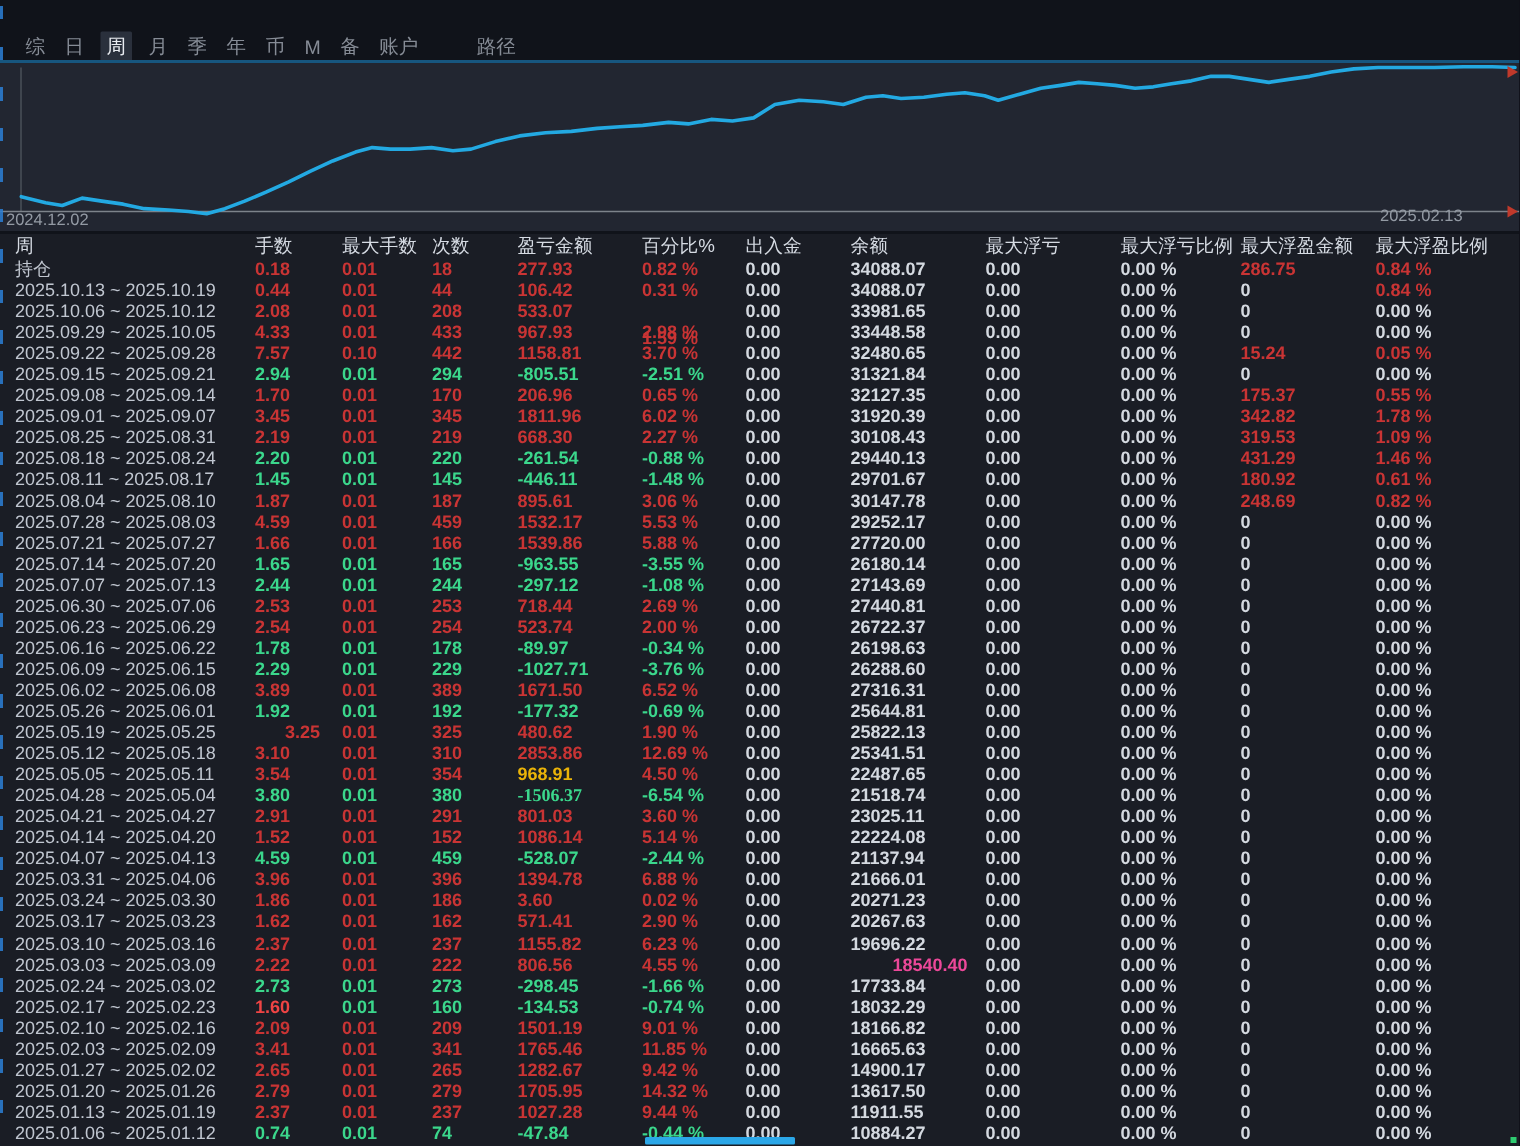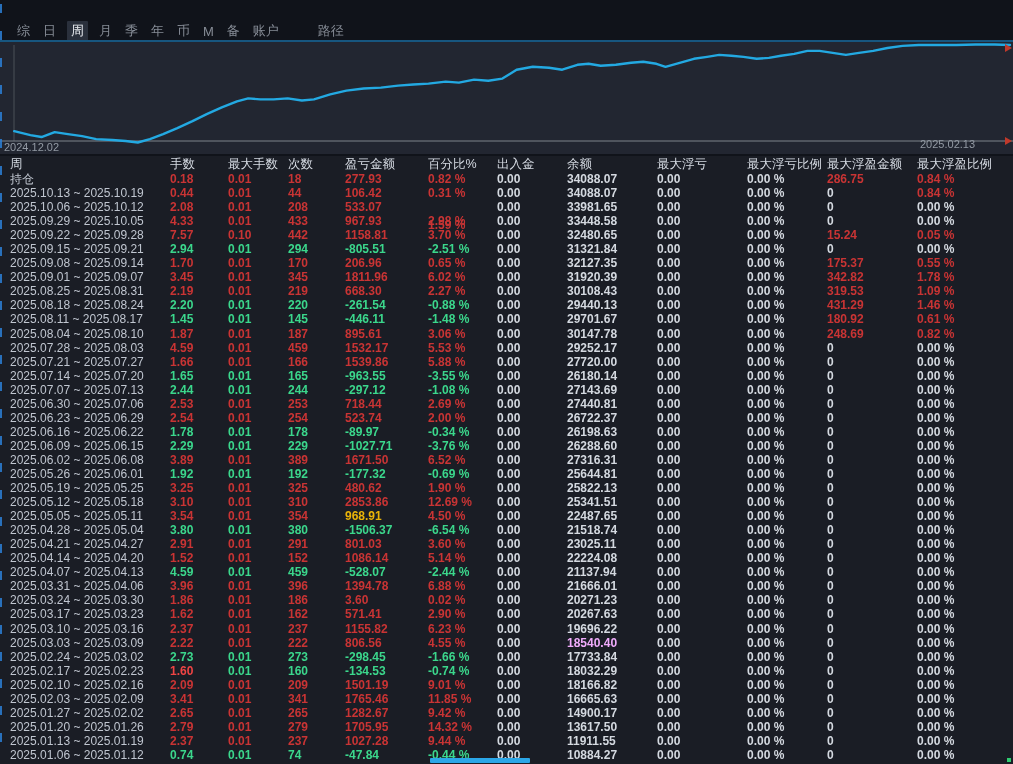--- a/index.html
+++ b/index.html
@@ -346,21 +346,21 @@
       <span class="num" style="color: rgb(59, 215, 140);">192</span>
       <span class="num" style="color: rgb(59, 215, 140);">-177.32</span>
       <span class="num" style="color: rgb(59, 215, 140);">-0.69 %</span>
       <span class="num" style="color: rgb(212, 217, 224);">0.00</span>
       <span class="num" style="color: rgb(212, 217, 224);">25644.81</span>
       <span class="num" style="color: rgb(212, 217, 224);">0.00</span>
       <span class="num" style="color: rgb(212, 217, 224);">0.00 %</span>
       <span class="num" style="color: rgb(212, 217, 224);">0</span>
       <span class="num" style="color: rgb(212, 217, 224);">0.00 %</span>
       <span class="date">2025.05.19 ~ 2025.05.25</span>
-      <span class="num" style="color: rgb(201, 52, 52);">3.25</span>
+      <span class="num" style="color: rgb(201, 52, 52); margin-left: 20px;">3.25</span>
       <span class="num" style="color: rgb(201, 52, 52);">0.01</span>
       <span class="num" style="color: rgb(201, 52, 52);">325</span>
       <span class="num" style="color: rgb(201, 52, 52);">480.62</span>
       <span class="num" style="color: rgb(201, 52, 52);">1.90 %</span>
       <span class="num" style="color: rgb(212, 217, 224);">0.00</span>
       <span class="num" style="color: rgb(212, 217, 224);">25822.13</span>
       <span class="num" style="color: rgb(212, 217, 224);">0.00</span>
       <span class="num" style="color: rgb(212, 217, 224);">0.00 %</span>
       <span class="num" style="color: rgb(212, 217, 224);">0</span>
       <span class="num" style="color: rgb(212, 217, 224);">0.00 %</span>
@@ -385,21 +385,21 @@
       <span class="num" style="color: rgb(212, 217, 224);">0.00</span>
       <span class="num" style="color: rgb(212, 217, 224);">22487.65</span>
       <span class="num" style="color: rgb(212, 217, 224);">0.00</span>
       <span class="num" style="color: rgb(212, 217, 224);">0.00 %</span>
       <span class="num" style="color: rgb(212, 217, 224);">0</span>
       <span class="num" style="color: rgb(212, 217, 224);">0.00 %</span>
       <span class="date">2025.04.28 ~ 2025.05.04</span>
       <span class="num" style="color: rgb(59, 215, 140);">3.80</span>
       <span class="num" style="color: rgb(59, 215, 140);">0.01</span>
       <span class="num" style="color: rgb(59, 215, 140);">380</span>
-      <span class="num" style="color: rgb(59, 215, 140);">-1506.37</span>
+      <span class="num" style="color: rgb(59, 215, 140); font-family: Liberation Serif, serif;">-1506.37</span>
       <span class="num" style="color: rgb(59, 215, 140);">-6.54 %</span>
       <span class="num" style="color: rgb(212, 217, 224);">0.00</span>
       <span class="num" style="color: rgb(212, 217, 224);">21518.74</span>
       <span class="num" style="color: rgb(212, 217, 224);">0.00</span>
       <span class="num" style="color: rgb(212, 217, 224);">0.00 %</span>
       <span class="num" style="color: rgb(212, 217, 224);">0</span>
       <span class="num" style="color: rgb(212, 217, 224);">0.00 %</span>
       <span class="date">2025.04.21 ~ 2025.04.27</span>
       <span class="num" style="color: rgb(201, 52, 52);">2.91</span>
       <span class="num" style="color: rgb(201, 52, 52);">0.01</span>
@@ -484,21 +484,21 @@
       <span class="num" style="color: rgb(212, 217, 224);">0.00 %</span>
       <span class="num" style="color: rgb(212, 217, 224);">0</span>
       <span class="num" style="color: rgb(212, 217, 224);">0.00 %</span>
       <span class="date">2025.03.03 ~ 2025.03.09</span>
       <span class="num" style="color: rgb(201, 52, 52);">2.22</span>
       <span class="num" style="color: rgb(201, 52, 52);">0.01</span>
       <span class="num" style="color: rgb(201, 52, 52);">222</span>
       <span class="num" style="color: rgb(201, 52, 52);">806.56</span>
       <span class="num" style="color: rgb(201, 52, 52);">4.55 %</span>
       <span class="num" style="color: rgb(212, 217, 224);">0.00</span>
-      <span class="num" style="color: #f0abfc;">18540.40</span>
+      <span class="num" style="color: #ec4899; margin-left: 28px;">18540.40</span>
       <span class="num" style="color: rgb(212, 217, 224);">0.00</span>
       <span class="num" style="color: rgb(212, 217, 224);">0.00 %</span>
       <span class="num" style="color: rgb(212, 217, 224);">0</span>
       <span class="num" style="color: rgb(212, 217, 224);">0.00 %</span>
       <span class="date">2025.02.24 ~ 2025.03.02</span>
       <span class="num" style="color: rgb(59, 215, 140);">2.73</span>
       <span class="num" style="color: rgb(59, 215, 140);">0.01</span>
       <span class="num" style="color: rgb(59, 215, 140);">273</span>
       <span class="num" style="color: rgb(59, 215, 140);">-298.45</span>
       <span class="num" style="color: rgb(59, 215, 140);">-1.66 %</span>

